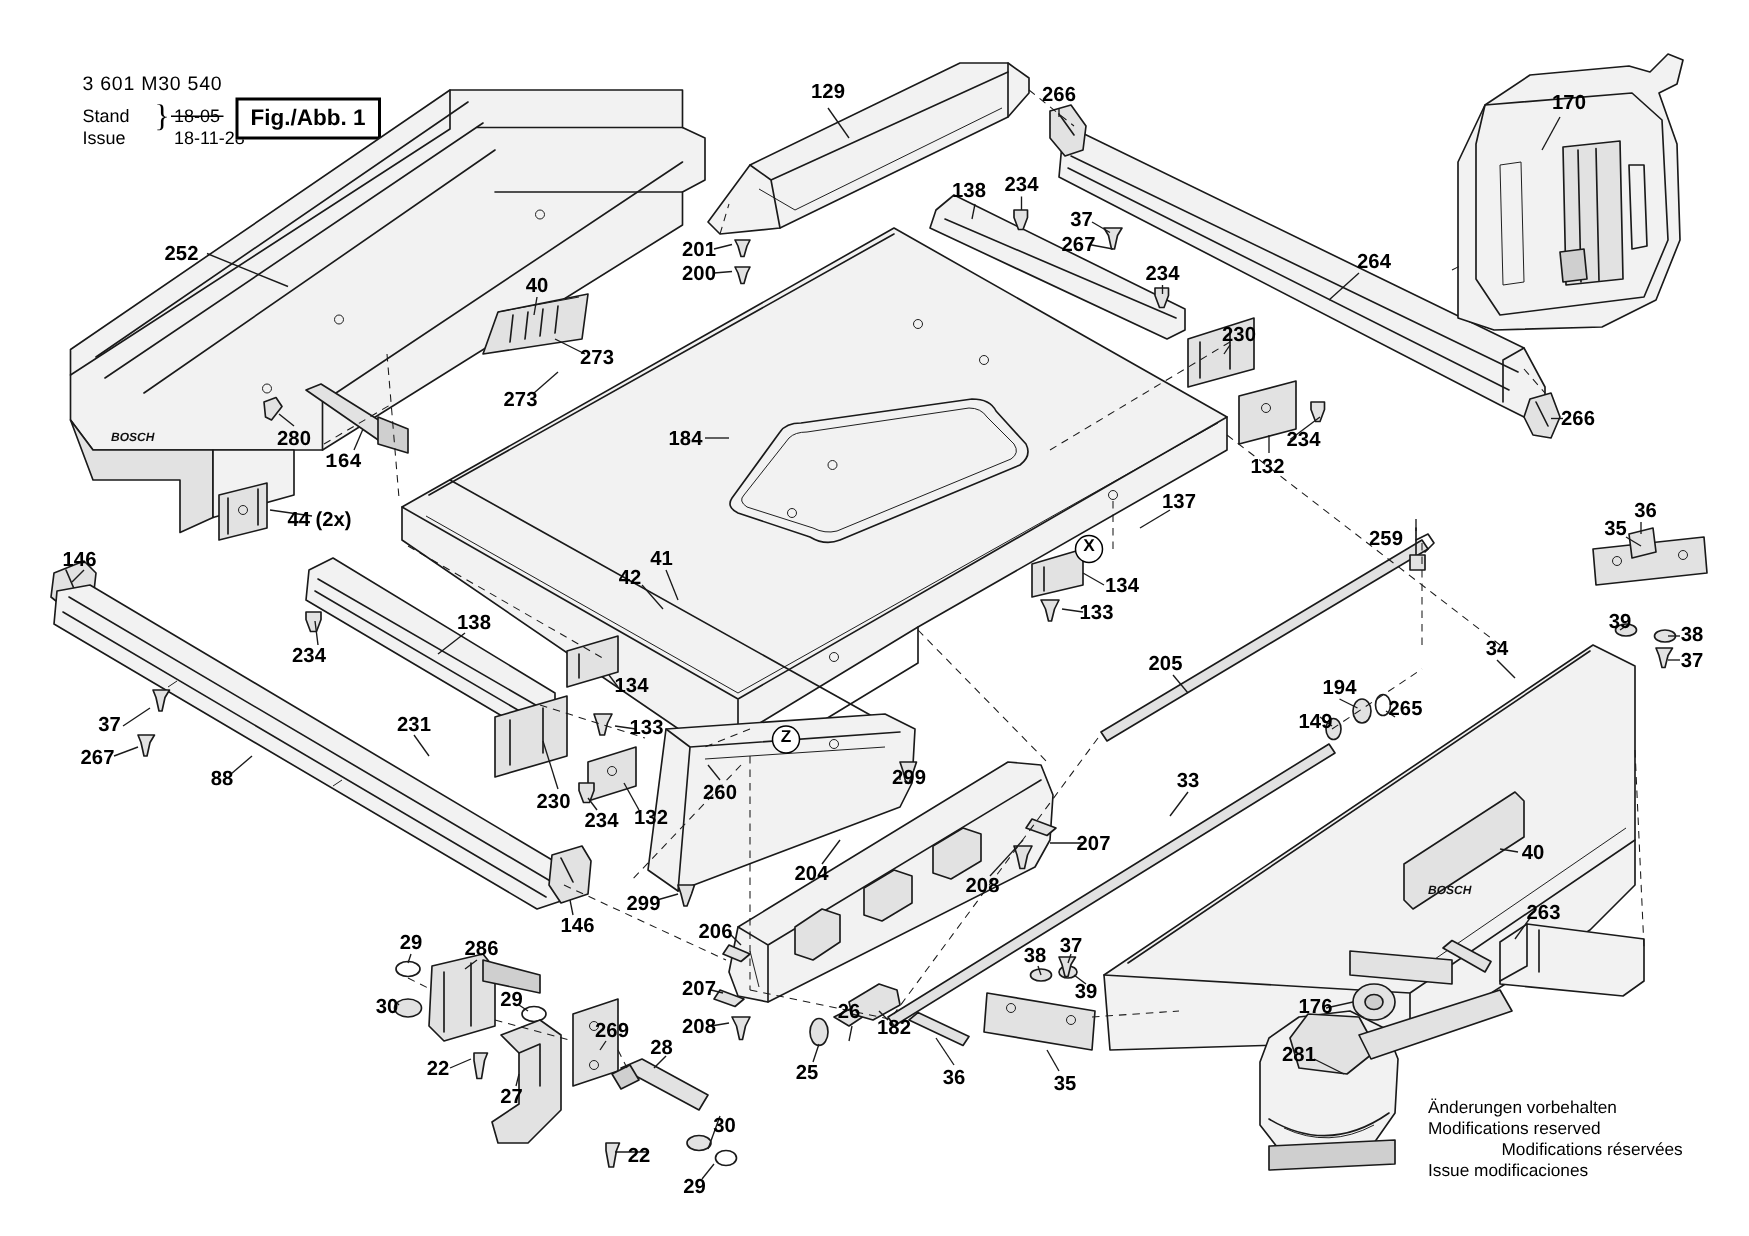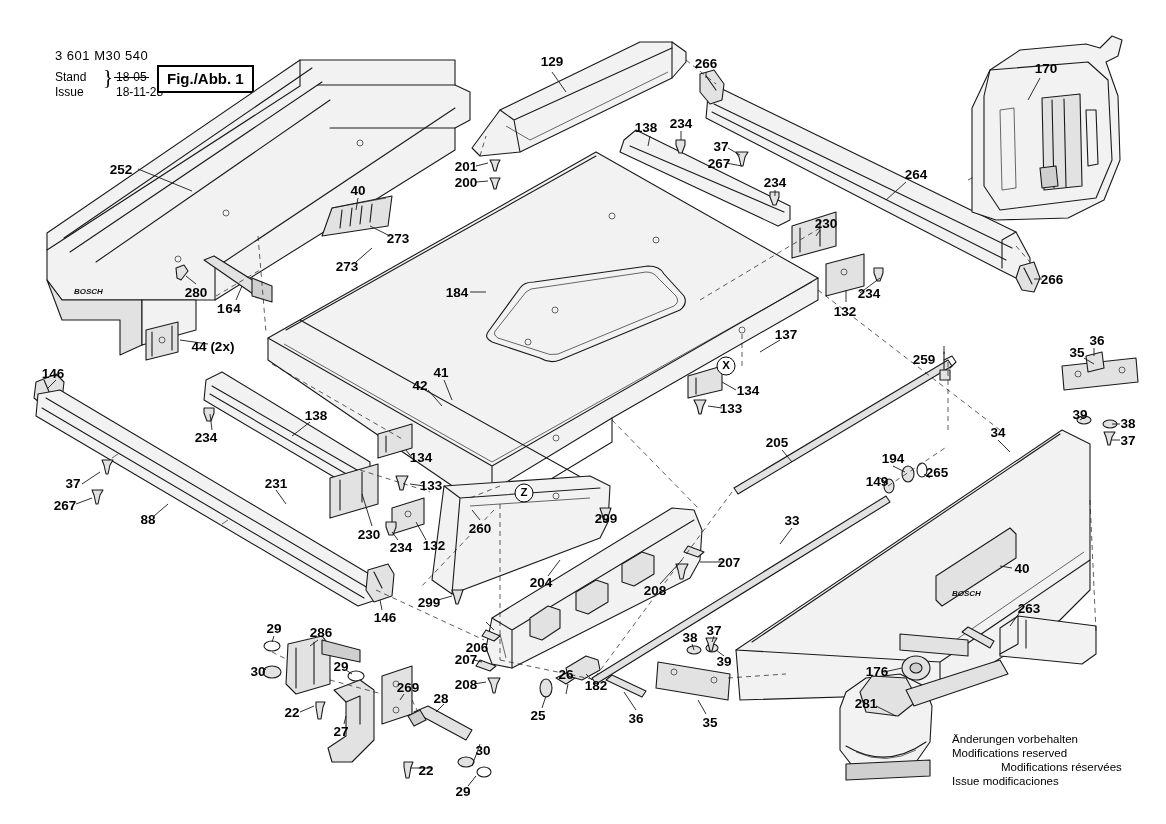--- a/index.html
+++ b/index.html
@@ -614,21 +614,21 @@
   <div class="callout" style="left:369px;  top:534px;">230</div>
   <div class="callout" style="left:401px;  top:547px;">234</div>
   <div class="callout" style="left:434px;  top:545px;">132</div>
   <div class="callout" style="left:1022px; top:568px;">40</div>
   <div class="callout" style="left:729px;  top:562px;">207</div>
   <div class="callout" style="left:541px;  top:582px;">204</div>
   <div class="callout" style="left:655px;  top:590px;">208</div>
   <div class="callout" style="left:1029px; top:608px;">263</div>
   <div class="callout" style="left:429px;  top:602px;">299</div>
   <div class="callout" style="left:385px;  top:617px;">146</div>
-  <div class="callout" style="left:477px;  top:621px;margin-top:26px;">206</div>
+  <div class="callout" style="left:477px;  top:621px;">206</div>
   <div class="callout" style="left:690px;  top:637px;">38</div>
   <div class="callout" style="left:714px;  top:630px;">37</div>
   <div class="callout" style="left:724px;  top:661px;">39</div>
   <div class="callout" style="left:274px;  top:628px;">29</div>
   <div class="callout" style="left:321px;  top:632px;">286</div>
   <div class="callout" style="left:258px;  top:671px;">30</div>
   <div class="callout" style="left:341px;  top:666px;">29</div>
   <div class="callout" style="left:466px;  top:659px;">207</div>
   <div class="callout" style="left:466px;  top:684px;">208</div>
   <div class="callout" style="left:596px;  top:685px;">182</div>

